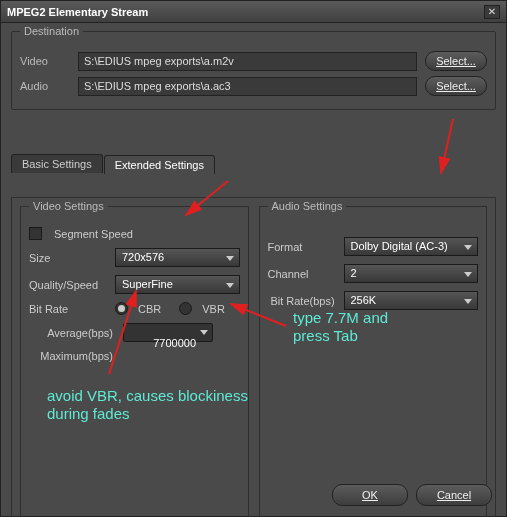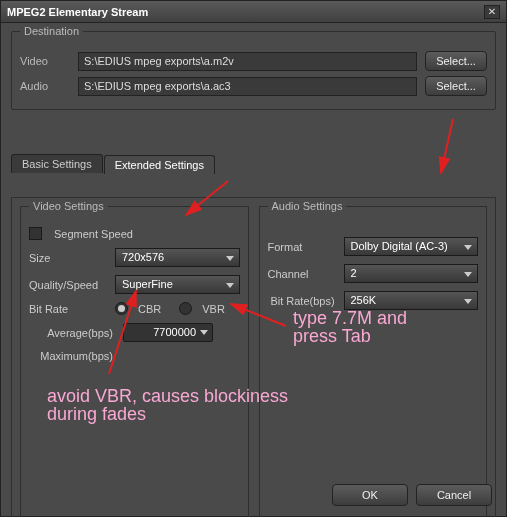--- a/index.html
+++ b/index.html
@@ -9,49 +9,49 @@
   .titlebar .title { flex: 1; font-weight: bold; }
   .close { width: 16px; height: 14px; background: #3a3a3a; color: #ddd; display: flex; align-items: center; justify-content: center; border: 1px solid #222; cursor: pointer; font-size: 10px; }
   .content { padding: 8px 10px; color: #ccc; }
 
   .groupbox { border: 1px solid #2f2f2f; border-radius: 2px; position: relative; padding: 14px 8px 8px 8px; margin-bottom: 10px; }
   .groupbox .gtitle { position: absolute; top: -7px; left: 8px; background: #4a4a4a; padding: 0 4px; color: #bbb; }
 
   .row { display: flex; align-items: center; margin: 5px 0; gap: 8px; }
   .lbl { width: 50px; color: #bbb; }
   .pathfield { flex: 1; height: 19px; background: #3a3a3a; border: 1px solid #222; color: #ddd; padding: 2px 5px; overflow: hidden; white-space: nowrap; }
-  .btn { height: 20px; min-width: 62px; background: linear-gradient(#5c5c5c,#3d3d3d); border: 1px solid #222; color: #eee; cursor: pointer; padding: 0 10px; border-radius: 4px; }
+  .btn { height: 20px; min-width: 62px; background: linear-gradient(#5c5c5c,#3d3d3d); border: 1px solid #222; color: #eee; cursor: pointer; padding: 0 10px; border-radius: 10px; text-decoration: underline; }
 
   .tabs { display: flex; gap: 1px; margin-top: 4px; }
   .tab { padding: 3px 10px; background: #3a3a3a; border: 1px solid #222; border-bottom: none; color: #ccc; cursor: pointer; border-radius: 3px 3px 0 0; margin-top: 34px; }
   .tab.active { background: #4a4a4a; color: #fff; position: relative; top: 1px; }
   .tabbody { border: 1px solid #2f2f2f; padding: 8px; height: 330px; display: flex; gap: 10px; margin-top: 24px; }
 
   .col { flex: 1; }
   .inner-group { border: 1px solid #2f2f2f; padding: 12px 8px 8px 8px; position: relative; height: 100%; }
   .inner-group .igt { position: absolute; top: -7px; left: 8px; background: #4a4a4a; padding: 0 4px; color: #bbb; }
 
   .frow { display: flex; align-items: center; margin: 8px 0; gap: 6px; }
   .flbl { width: 80px; color: #ccc; }
   .flbl2 { width: 88px; color: #ccc; text-align: right; padding-right: 4px; }
   .combo { flex: 1; height: 19px; background: linear-gradient(#555,#383838); border: 1px solid #1a1a1a; color: #fff; padding: 2px 18px 2px 6px; position: relative; cursor: pointer; border-radius: 0; }
   .combo::after { content: ""; position: absolute; right: 5px; top: 7px; border-left: 4px solid transparent; border-right: 4px solid transparent; border-top: 5px solid #ccc; }
-  .numfield { width: 90px; height: 19px; background: #333; border: 1px solid #1a1a1a; color: #fff; padding: 2px 16px 2px 4px; text-align: right; position: relative; border-radius: 2px; }
+  .numfield { width: 90px; height: 19px; background: #333; border: 1px solid #1a1a1a; color: #fff; padding: 13px 16px 2px 4px; text-align: right; position: relative; border-radius: 2px; }
   .numfield::after { content: ""; position: absolute; right: 4px; top: 6px; border-left: 4px solid transparent; border-right: 4px solid transparent; border-top: 5px solid #ccc; }
   .numfield.disabled { color: #777; background: #3d3d3d; }
 
   .checkbox { width: 13px; height: 13px; border: 1px solid #1a1a1a; background: #333; display: inline-block; margin-right: 6px; cursor: pointer; }
   .radio { width: 13px; height: 13px; border: 1px solid #1a1a1a; background: #333; border-radius: 50%; display: inline-flex; align-items: center; justify-content: center; margin-right: 4px; cursor: pointer; }
   .radio.checked::after { content: ""; width: 7px; height: 7px; background: #ccc; border-radius: 50%; }
 
   .footer { position: absolute; bottom: 10px; right: 14px; display: flex; gap: 8px; }
   .footer .btn { min-width: 76px; height: 22px; }
 
   .annot { position: absolute; pointer-events: none; }
-  .annot-text { color: #f9a8d4; font-family: Arial; font-size: 18px; font-weight: normal; line-height: 18px; }
+  .annot-text { color: #5eead4; font-family: Arial; font-size: 15px; font-weight: normal; line-height: 18px; }
   svg.arrow { position: absolute; pointer-events: none; overflow: visible; }
 </style>
 </head>
 <body>
 
 <div class="window">
   <div class="titlebar">
     <span class="title">MPEG2 Elementary Stream</span>
     <div class="close">✕</div>
   </div>

